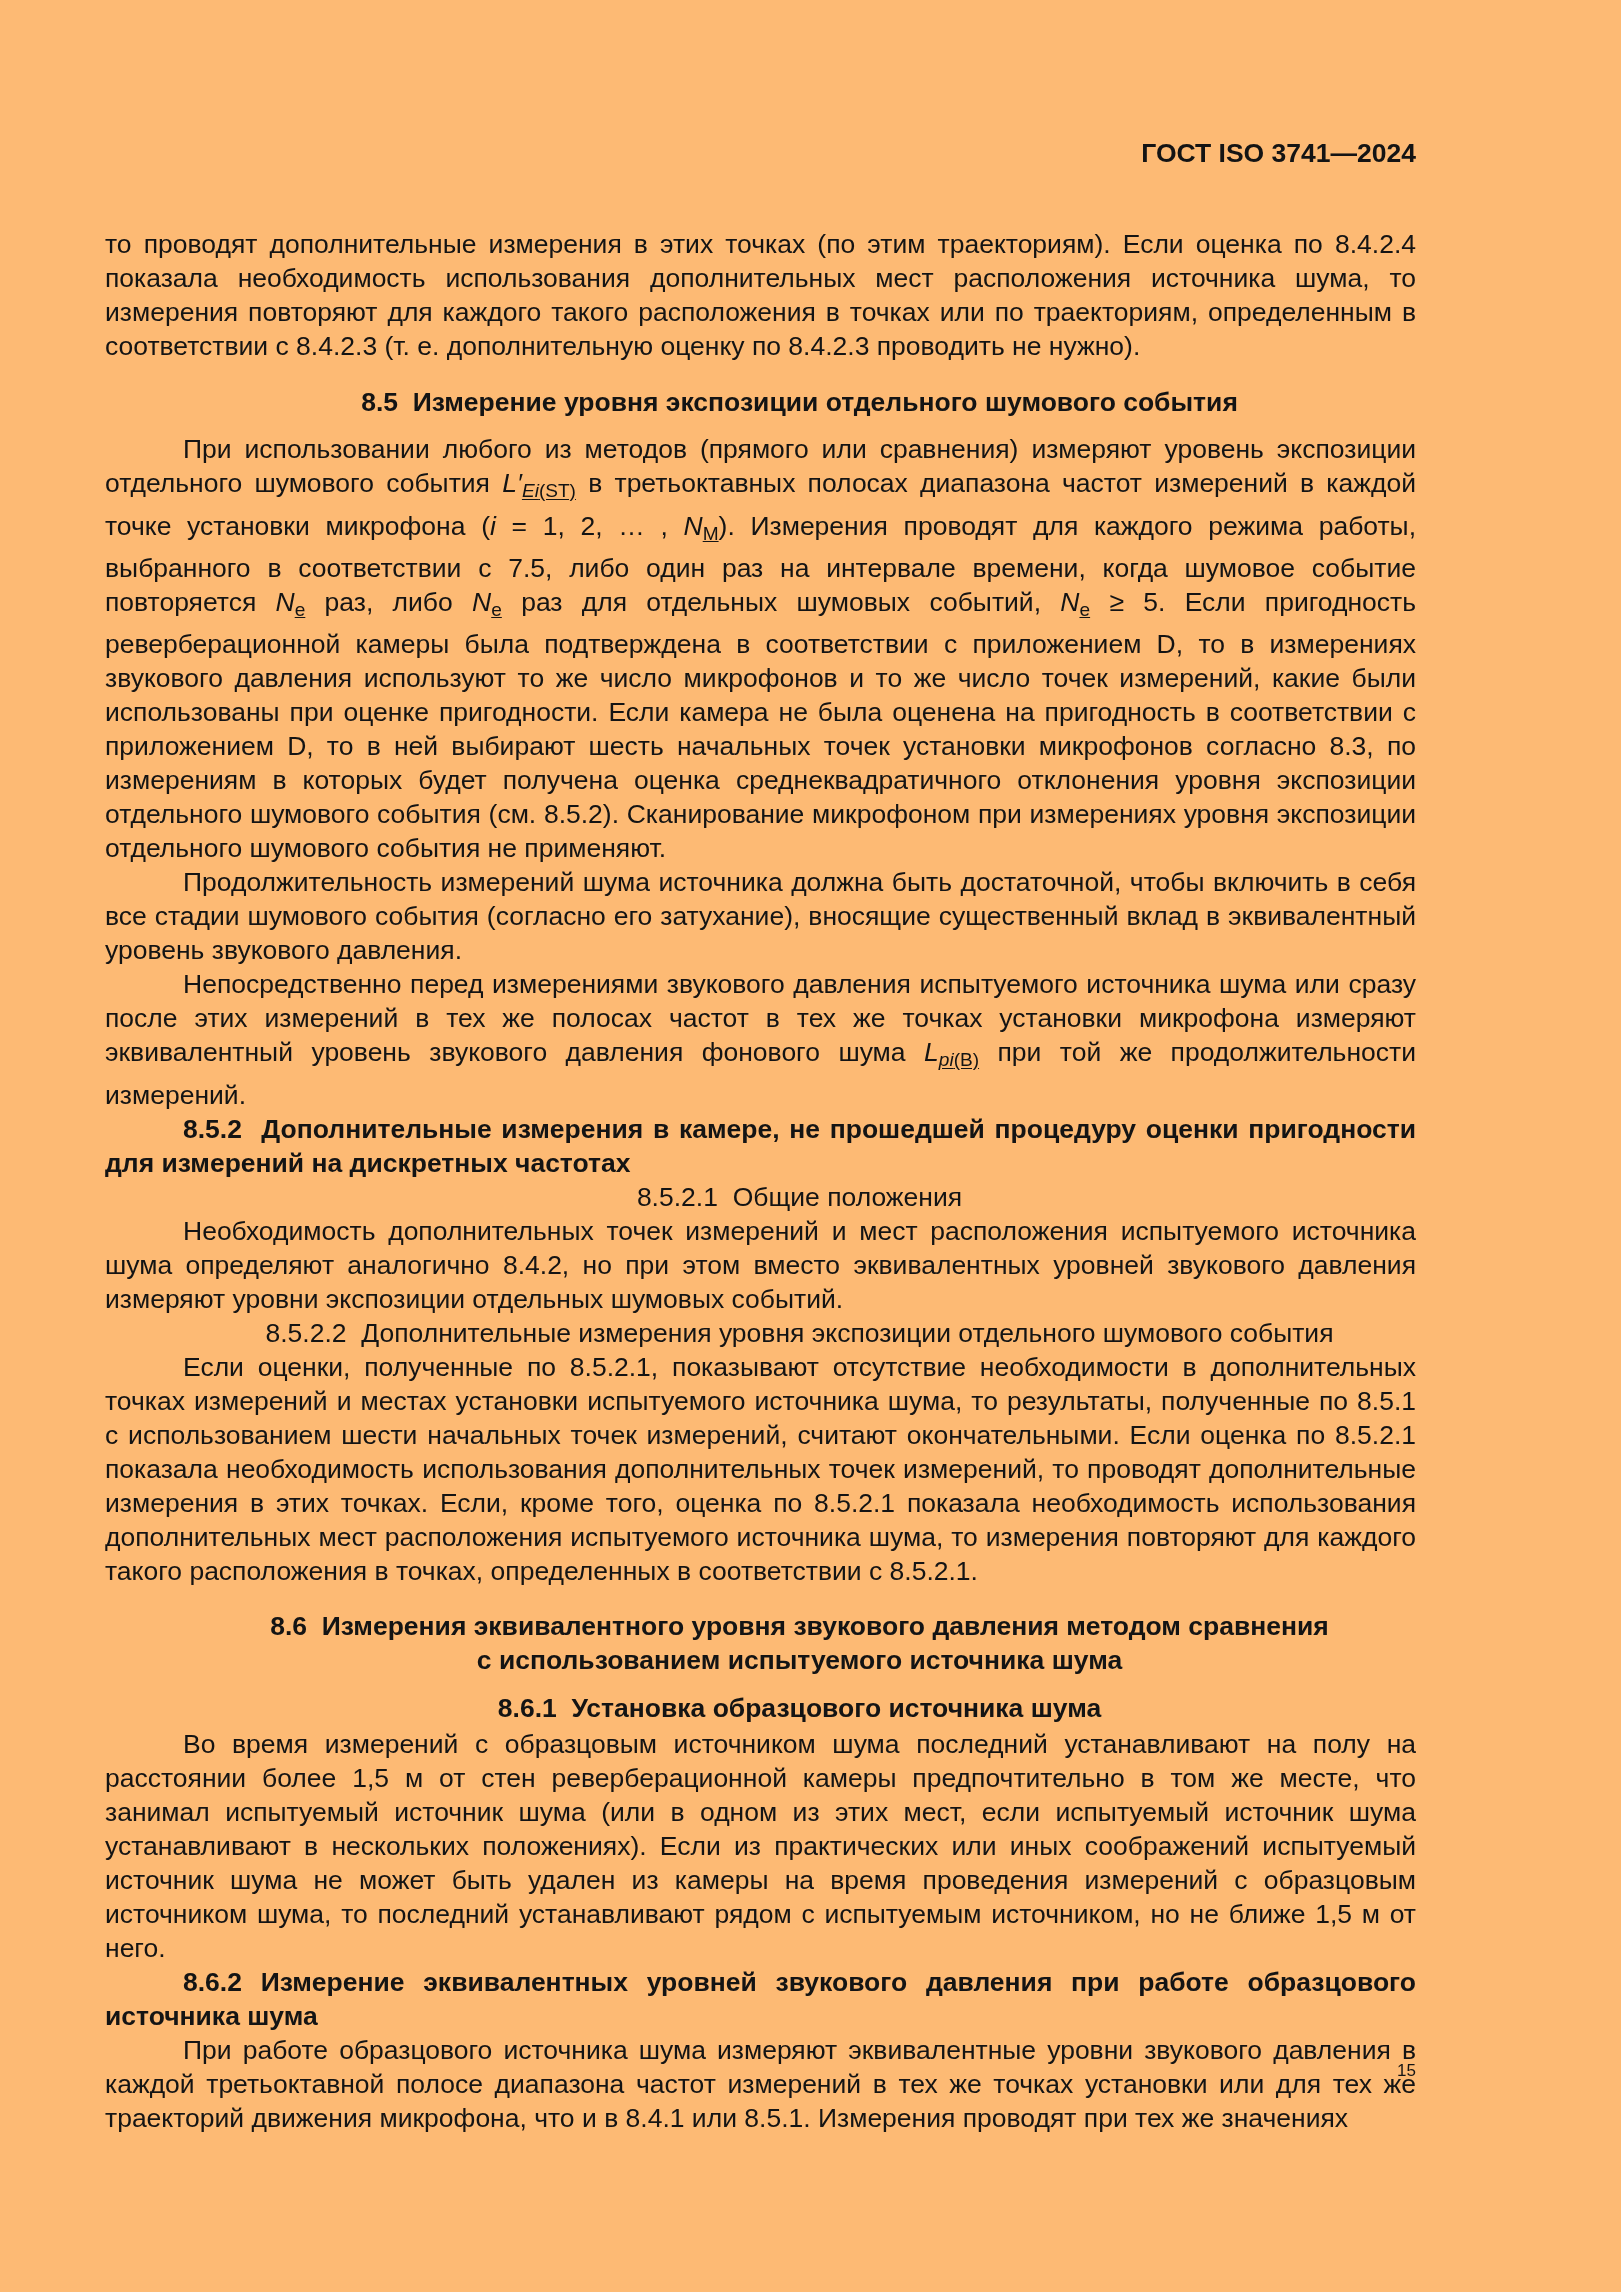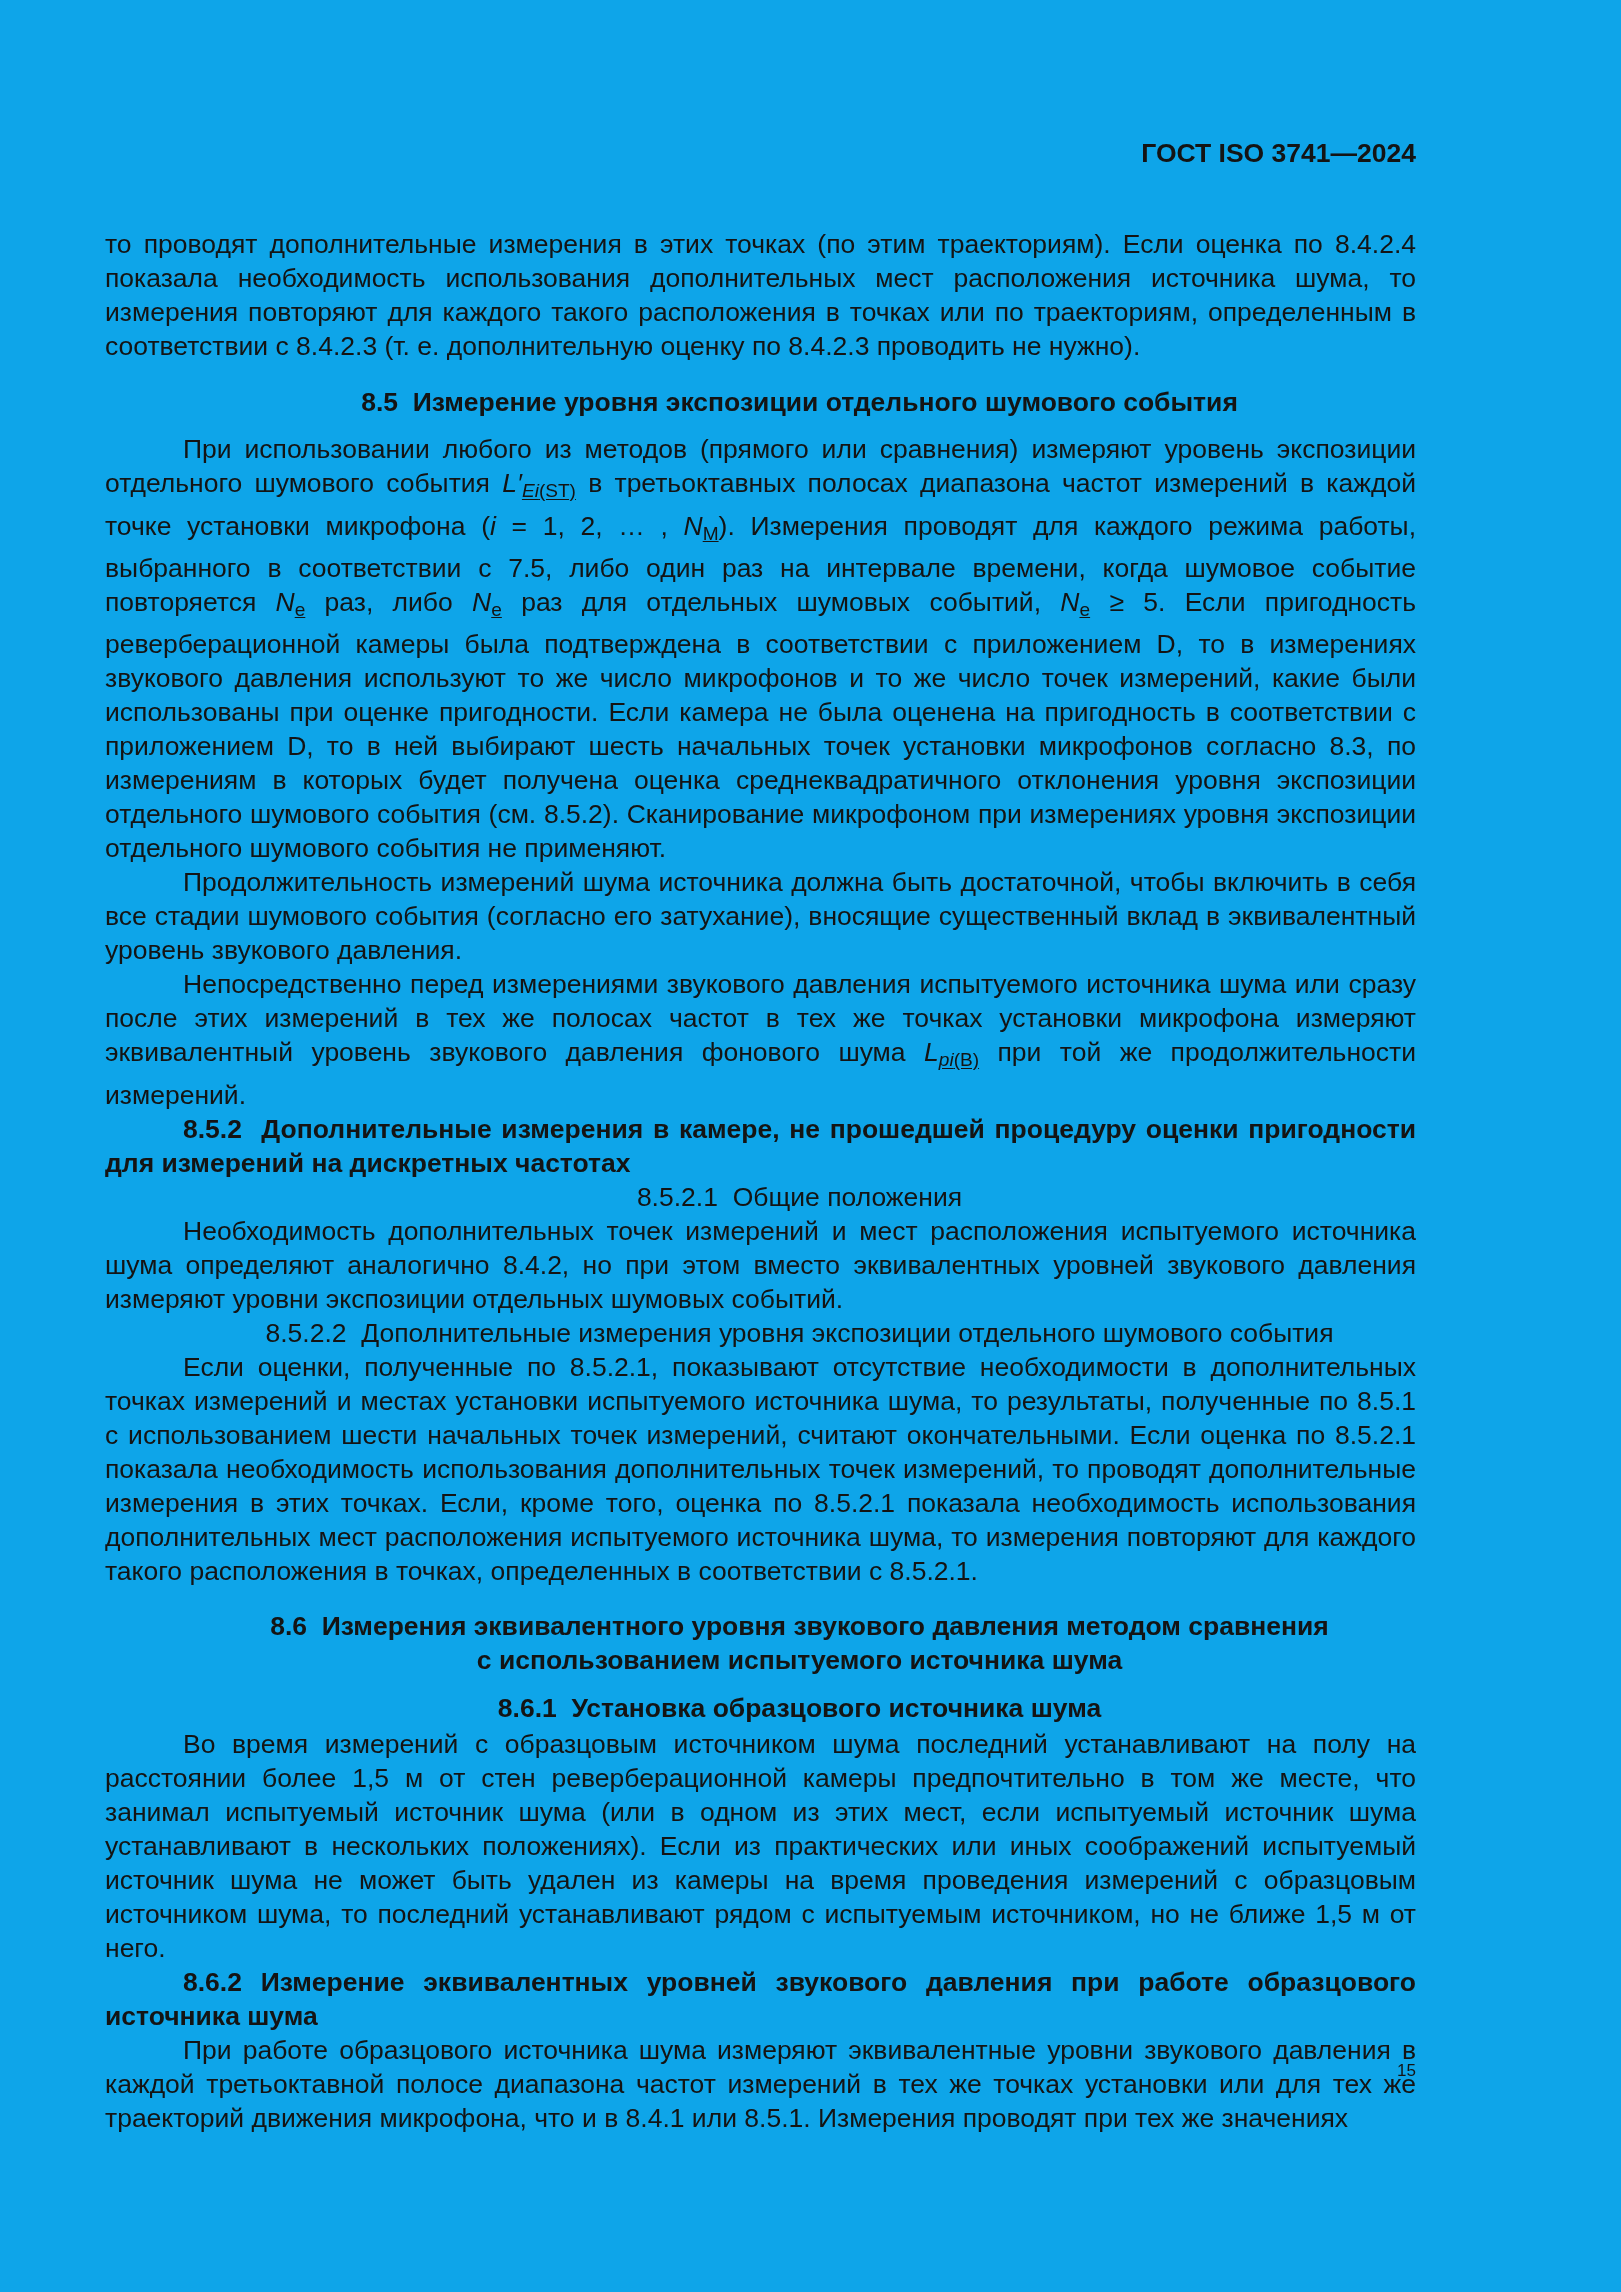--- a/index.html
+++ b/index.html
@@ -1,20 +1,20 @@
 <!DOCTYPE html>
 <html lang="ru"><head>
 <meta charset="utf-8">
 <style>
   html,body{margin:0;padding:0;background:#e8e8e8;}
   .page{
     position:relative;
     width:1621px;
     height:2293px;
-    background:#0ea5e9;
+    background:#fdba74;
     font-family:"Liberation Sans", sans-serif;
     color:#141414;
     overflow:hidden;
   }
   .content{
     position:absolute;
     left:105px;
     top:0;
     width:1311px;
     font-size:26.5px;

